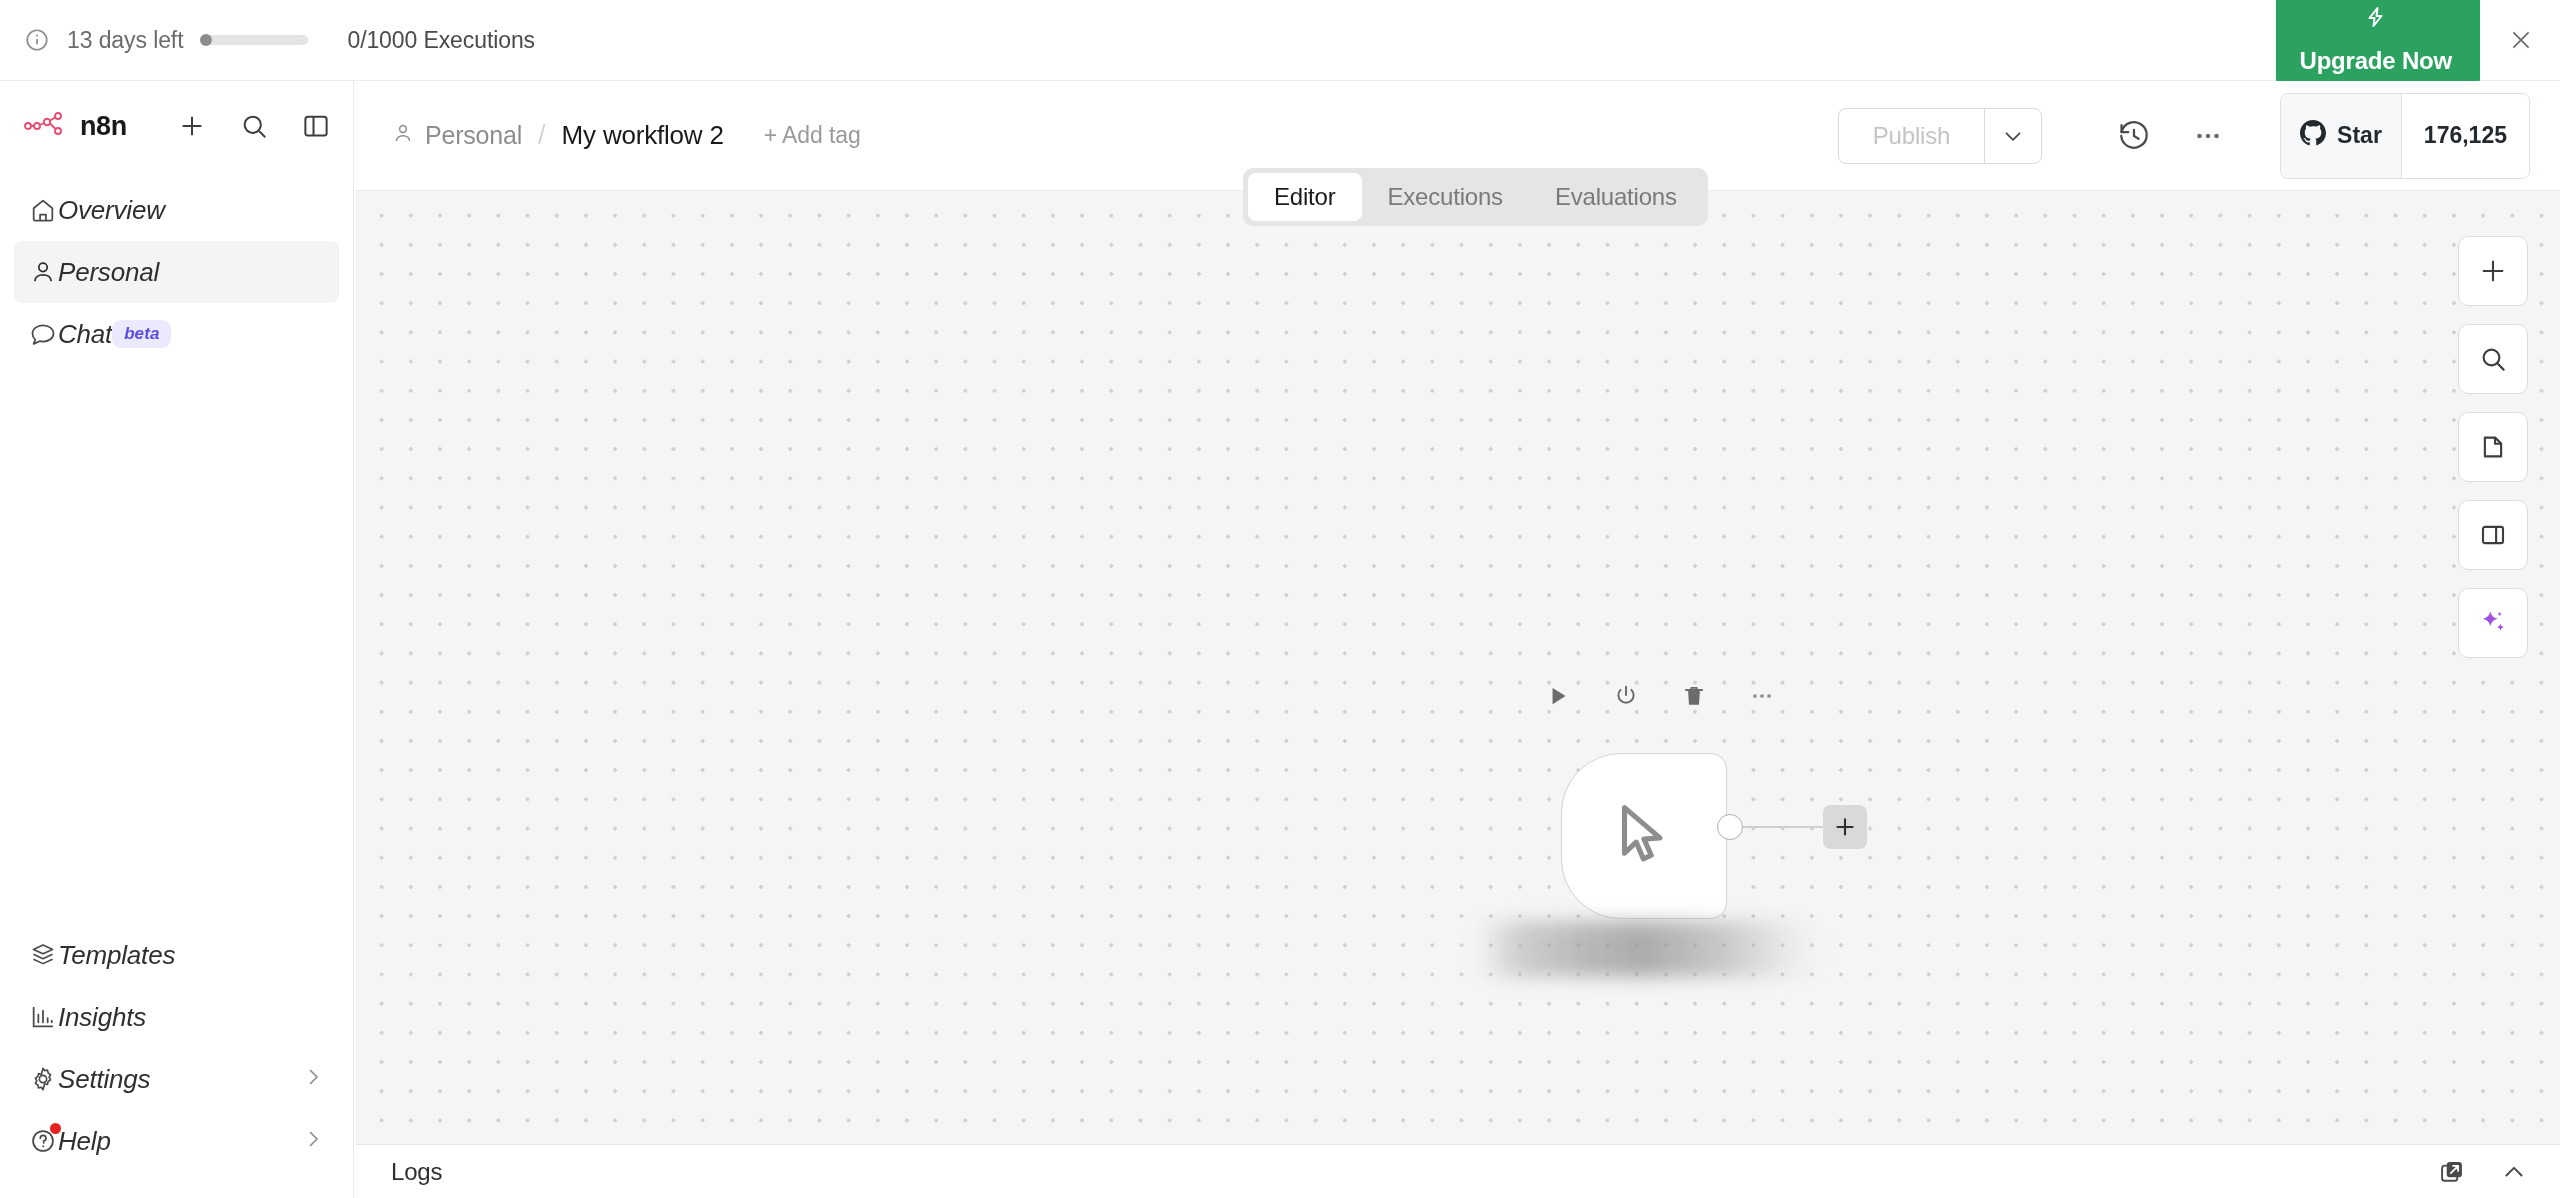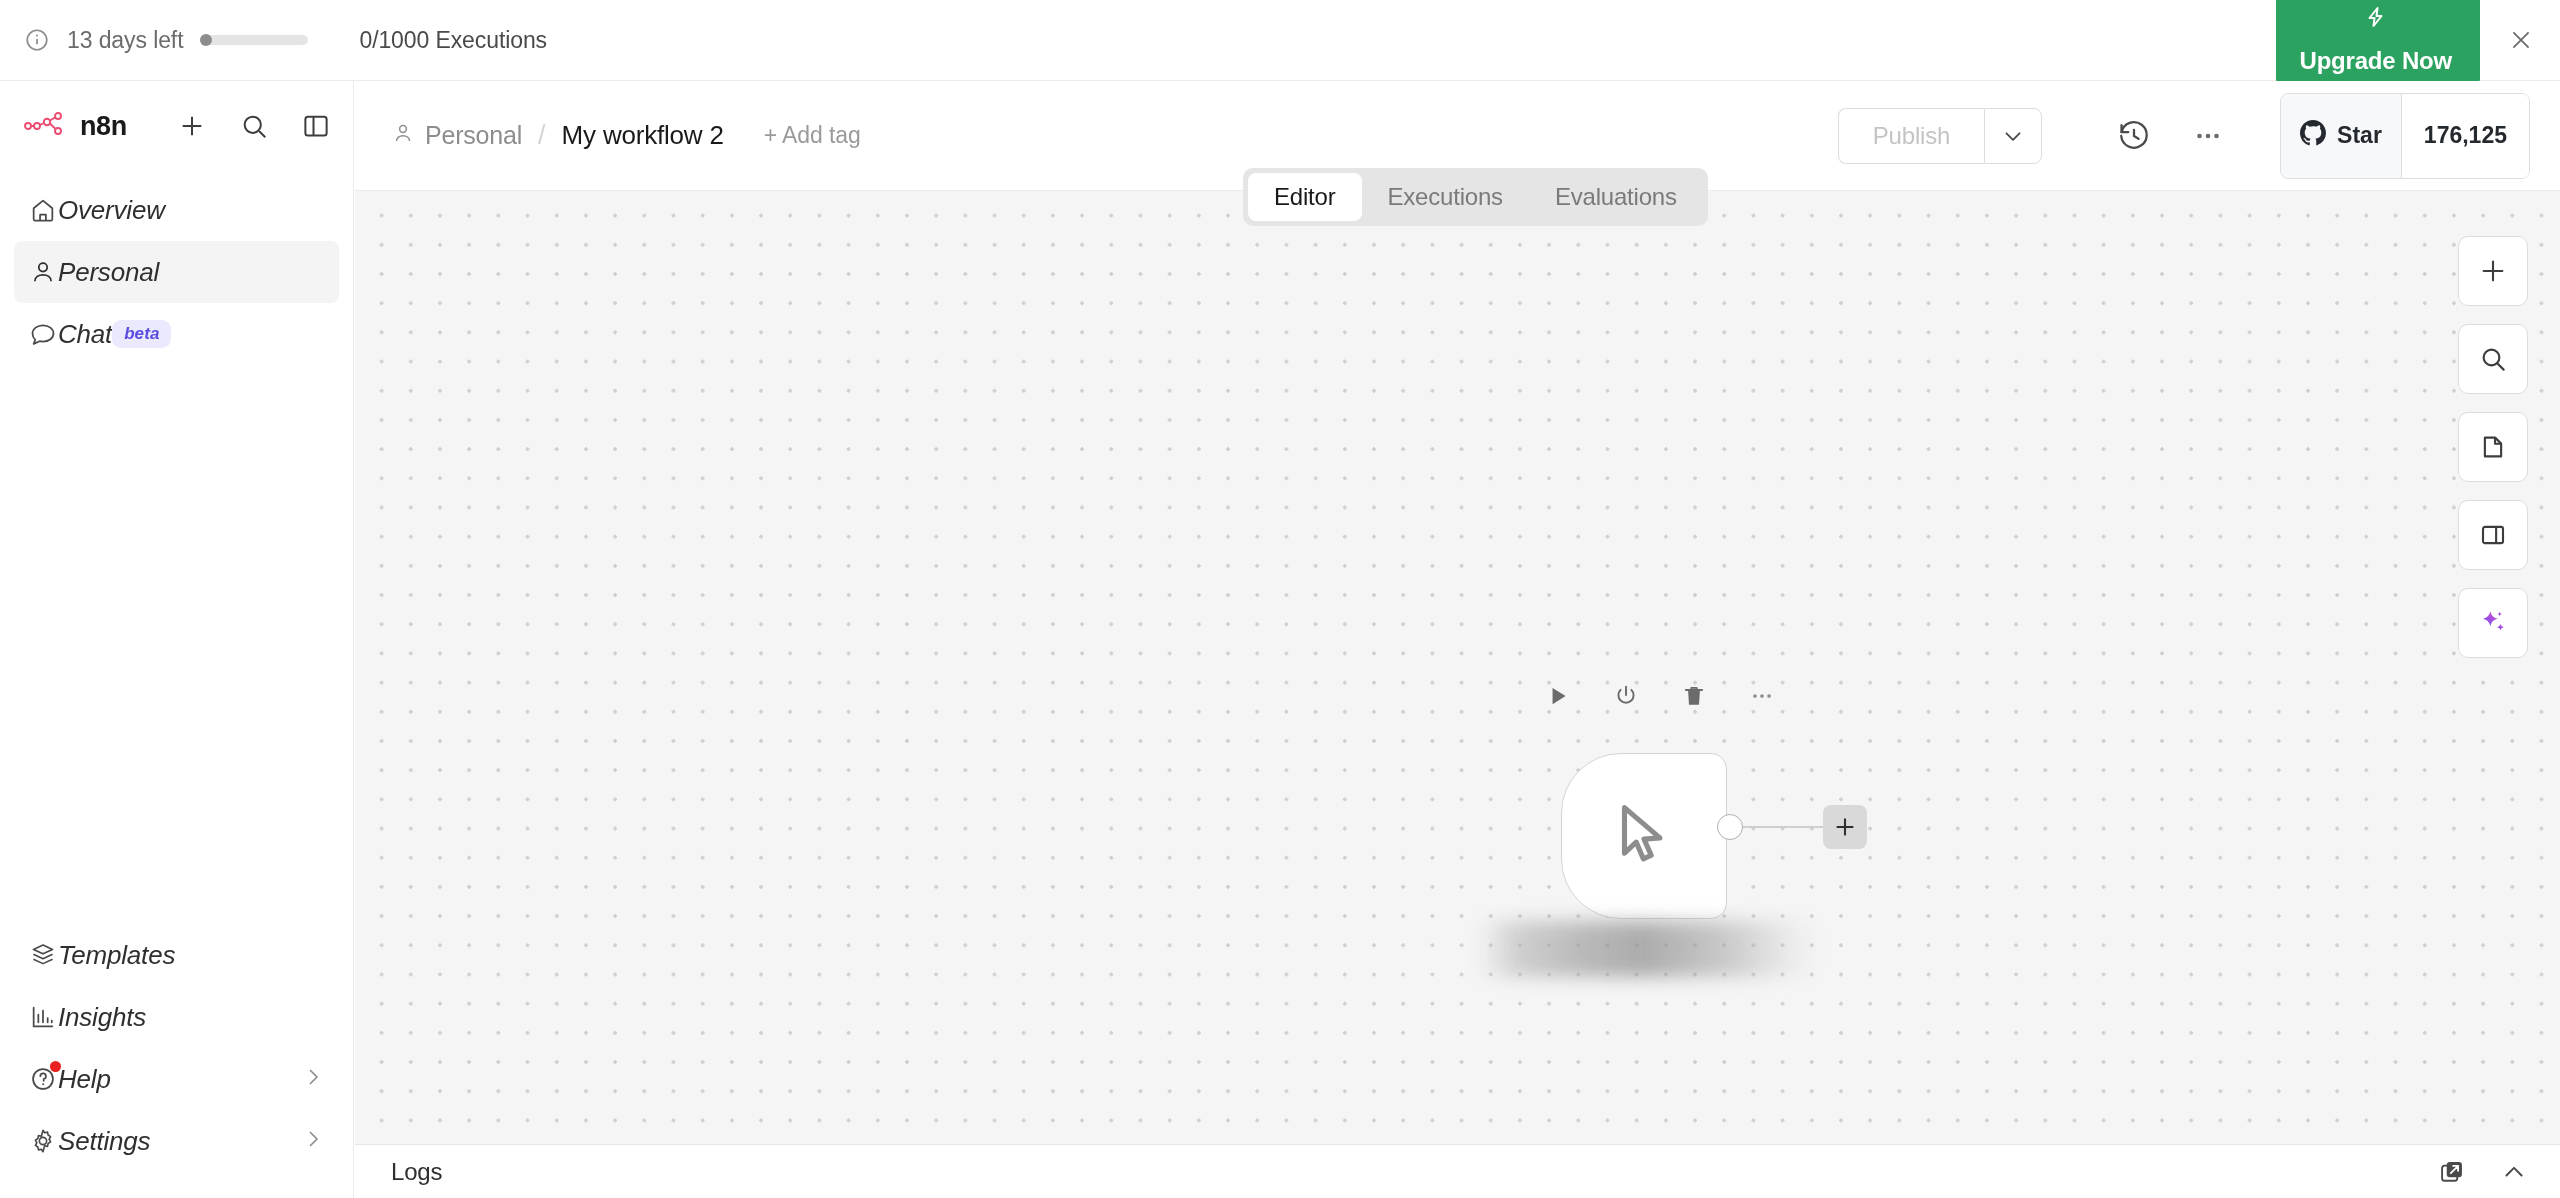--- a/index.html
+++ b/index.html
@@ -31,21 +31,21 @@
     display: flex; align-items: center;
   }
   .progress-track {
     width: 108px; height: 10px; border-radius: 6px; background: #e4e4e4;
   }
   .progress-knob {
     position: absolute; left: 0; top: 50%; transform: translateY(-50%);
     width: 12px; height: 12px; border-radius: 50%; background: #8d8d8d;
   }
   .banner-exec {
-    font-size: 23px; color: #4a4a4a; margin-left: 34px; letter-spacing: -0.1px;
+    font-size: 23px; color: #4a4a4a; margin-left: 22px; letter-spacing: -0.1px;
   }
   .banner-right {
     margin-left: auto; display: flex; align-items: center; gap: 26px;
   }
   .upgrade-btn {
     display: flex; align-items: center; gap: 12px;
     background: #2ba25f; color: #fff;
     font-size: 24px; font-weight: 600;
     border: none; border-radius: 10px;
     padding: 14px 28px 14px 24px;
@@ -383,42 +383,42 @@
       <span class="icon-wrap">
         <svg width="28" height="28" viewBox="0 0 24 24" fill="none" stroke="#4a4a4a" stroke-width="1.5" stroke-linecap="round">
           <path d="M4 4v16h16"></path>
             <path d="M8 16.5V10M12 16.5V6.5M16 16.5v-3.5M19.5 16.5v-1.5"></path>
         </svg>
       </span>
       <span class="nav-label">Insights</span>
     </div>
     <div class="nav-item">
       <span class="icon-wrap">
+        <svg width="28" height="28" viewBox="0 0 24 24" fill="none" stroke="#4a4a4a" stroke-width="1.4" stroke-linejoin="round">
+          <circle cx="12" cy="12" r="3.1"></circle>
+          <path d="M12 2.8l1.4 2.1 2.5-.5.5 2.5 2.1 1.4-1.2 2.2 1.2 2.2-2.1 1.4-.5 2.5-2.5-.5L12 21.2l-1.4-2.1-2.5.5-.5-2.5-2.1-1.4 1.2-2.2-1.2-2.2 2.1-1.4.5-2.5 2.5.5z"></path>
+        </svg>
+      </span>
+      <span class="nav-label">Settings</span>
+      <span class="nav-chevron">
+        <svg width="24" height="24" viewBox="0 0 24 24" fill="none" stroke="#8d8d8d" stroke-width="1.7" stroke-linecap="round" stroke-linejoin="round">
+          <path d="M9.5 5.5 16 12l-6.5 6.5"></path>
+        </svg>
+      </span>
+    </div>
+    <div class="nav-item">
+      <span class="icon-wrap">
         <svg width="28" height="28" viewBox="0 0 24 24" fill="none" stroke="#4a4a4a" stroke-width="1.5">
           <circle cx="12" cy="12" r="8.5"></circle>
           <path d="M9.7 9.6a2.4 2.4 0 1 1 2.9 2.4v1.6" stroke-linecap="round"></path>
           <circle cx="12.2" cy="16.4" r="0.85" fill="#4a4a4a" stroke="none"></circle>
         </svg>
         <span class="help-dot"></span>
       </span>
       <span class="nav-label">Help</span>
-      <span class="nav-chevron">
-        <svg width="24" height="24" viewBox="0 0 24 24" fill="none" stroke="#8d8d8d" stroke-width="1.7" stroke-linecap="round" stroke-linejoin="round">
-          <path d="M9.5 5.5 16 12l-6.5 6.5"></path>
-        </svg>
-      </span>
-    </div>
-    <div class="nav-item">
-      <span class="icon-wrap">
-        <svg width="28" height="28" viewBox="0 0 24 24" fill="none" stroke="#4a4a4a" stroke-width="1.4" stroke-linejoin="round">
-          <circle cx="12" cy="12" r="3.1"></circle>
-          <path d="M12 2.8l1.4 2.1 2.5-.5.5 2.5 2.1 1.4-1.2 2.2 1.2 2.2-2.1 1.4-.5 2.5-2.5-.5L12 21.2l-1.4-2.1-2.5.5-.5-2.5-2.1-1.4 1.2-2.2-1.2-2.2 2.1-1.4.5-2.5 2.5.5z"></path>
-        </svg>
-      </span>
-      <span class="nav-label">Settings</span>
       <span class="nav-chevron">
         <svg width="24" height="24" viewBox="0 0 24 24" fill="none" stroke="#8d8d8d" stroke-width="1.7" stroke-linecap="round" stroke-linejoin="round">
           <path d="M9.5 5.5 16 12l-6.5 6.5"></path>
         </svg>
       </span>
     </div>
   </div>
 </div>
 
 <div class="wf-header">

